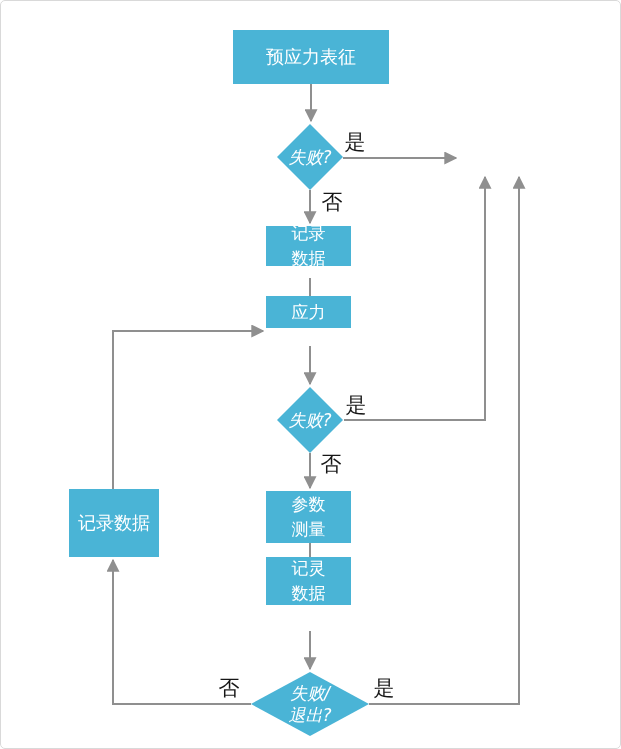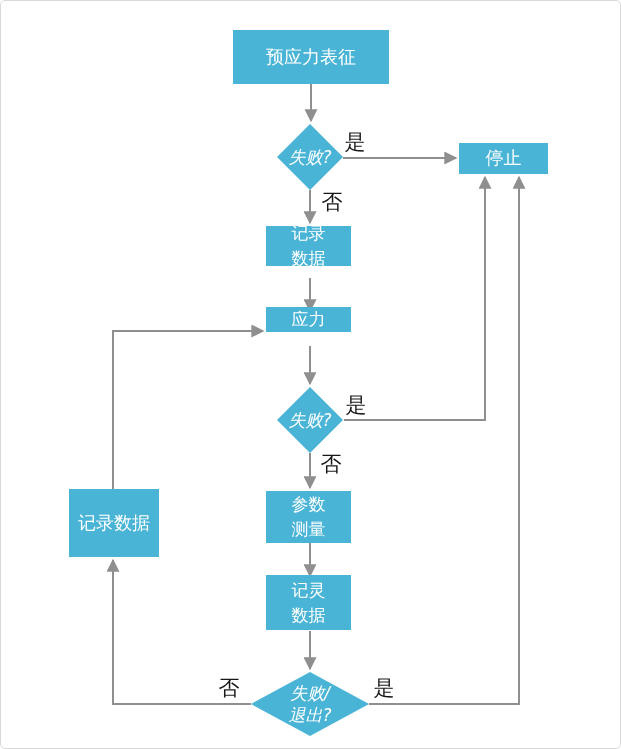--- a/index.html
+++ b/index.html
@@ -73,36 +73,35 @@
     <path class="edge" d="M368,703 H518 V176" marker-end="url(#arrowhead)"></path>
   </svg>
 
   <div class="node" style="left:232px;top:29px;width:156px;height:54px">预应力表征</div>
 
   <div class="node decision" style="left:276px;top:123px;width:66px;height:66px">失败?</div>
 
   <div class="node small" style="left:265px;top:225px;width:85px;height:40px">记录
 数据</div>
 
-  <div class="node small" style="left:265px;top:306px;width:85px;height:25px">应力</div>
+  <div class="node small" style="left:265px;top:295px;width:85px;height:32px">应力</div>
 
   <div class="node decision" style="left:276px;top:386px;width:66px;height:66px">失败?</div>
 
   <div class="node small" style="left:265px;top:490px;width:85px;height:52px">参数
 测量</div>
 
-  <div class="node small" style="left:265px;top:574px;width:85px;height:55px">记灵
+  <div class="node small" style="left:265px;top:556px;width:85px;height:48px">记灵
 数据</div>
 
   <div class="node decision" style="left:250px;top:671px;width:118px;height:64px">失败/
 退出?</div>
 
   <div class="node" style="left:68px;top:488px;width:90px;height:68px">记录数据</div>
 
-  <div class="node" style="left:458px;top:142px;width:89px;height:31px">停止</div>
 
   <div class="edge-label" style="left:354px;top:141px">是</div>
 
   <div class="edge-label" style="left:331px;top:201px">否</div>
 
   <div class="edge-label" style="left:355px;top:404px">是</div>
 
   <div class="edge-label" style="left:330px;top:463px">否</div>
 
   <div class="edge-label" style="left:228px;top:687px">否</div>

